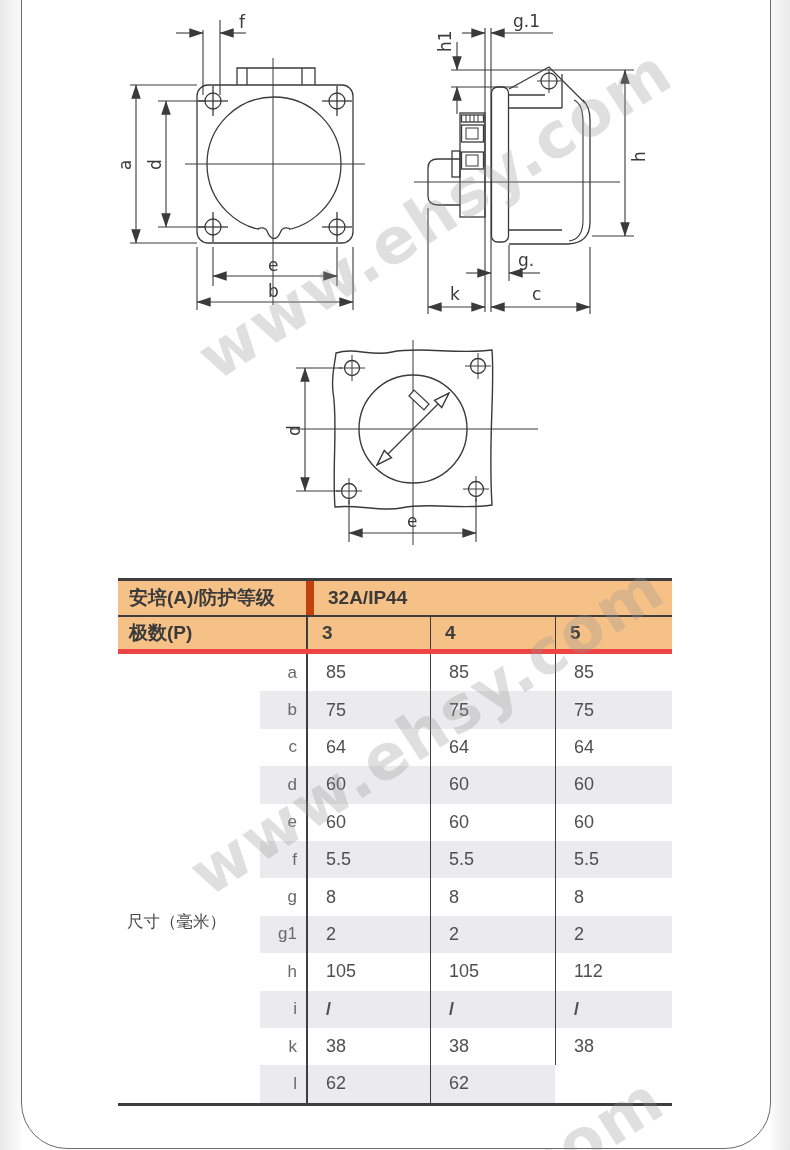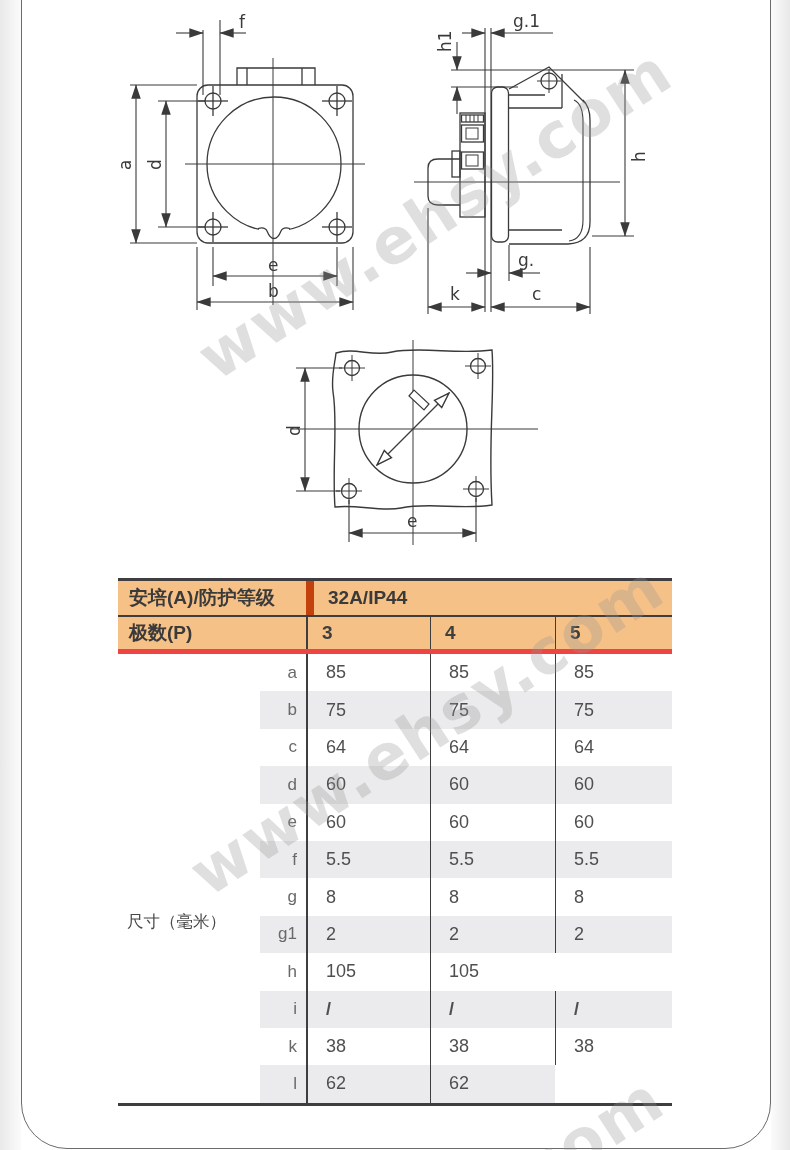--- a/index.html
+++ b/index.html
@@ -344,20 +344,21 @@
     <div class="c-dim">g1</div>
     <div class="c-v v1">2</div>
     <div class="c-v v2">2</div>
     <div class="c-v v3">2</div>
   </div>
   <div class="trow brow even">
     <div class="c-sp"></div>
     <div class="c-dim">h</div>
     <div class="c-v v1">105</div>
     <div class="c-v v2">105</div>
+    <div class="c-v v3">112</div>
   </div>
   <div class="trow brow odd slash">
     <div class="c-sp"></div>
     <div class="c-dim">i</div>
     <div class="c-v v1">/</div>
     <div class="c-v v2">/</div>
     <div class="c-v v3">/</div>
   </div>
   <div class="trow brow even">
     <div class="c-sp"></div>

